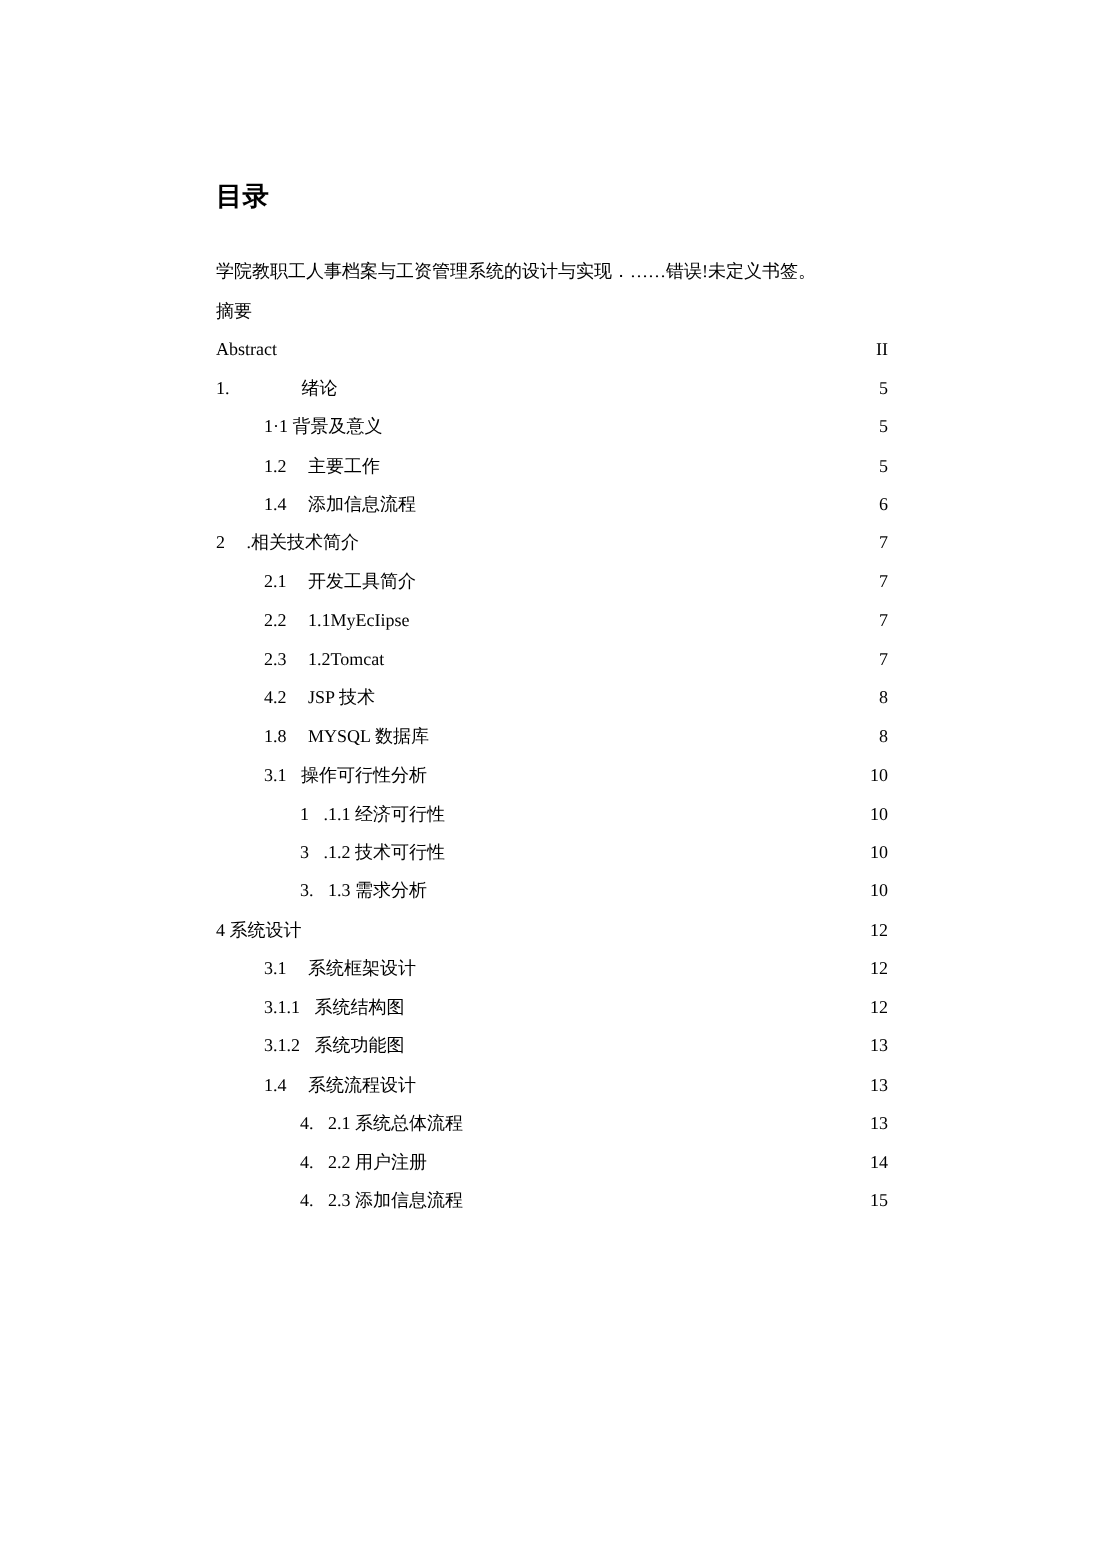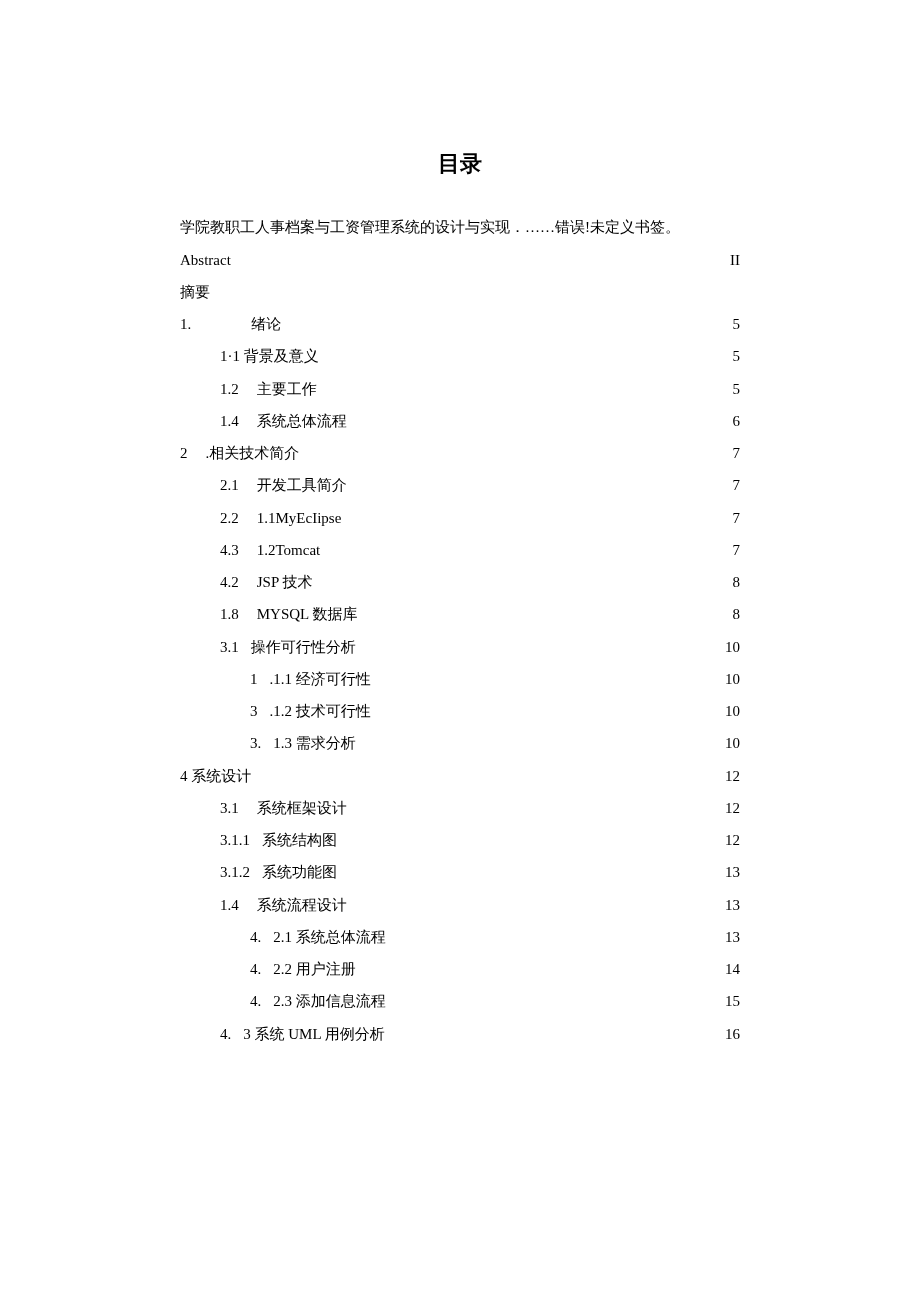--- a/index.html
+++ b/index.html
@@ -11,21 +11,20 @@
   }
   .page {
     width: 920px;
     height: 1301px;
     box-sizing: border-box;
     padding: 140px 180px 120px 180px;
     font-size: 15px;
     line-height: 2.15;
   }
   .title {
-    text-align: center;
     font-size: 22px;
     font-weight: bold;
     margin-bottom: 24px;
     font-family: "SimHei", "黑体", sans-serif;
   }
   .toc-line {
     display: flex;
     align-items: baseline;
     white-space: nowrap;
   }
@@ -65,66 +64,66 @@
 </head>
 <body>
 
 <div class="page">
   <div class="title">目录</div>
   <div id="toc-container">
       <div class="toc-line indent-0">
         <span class="toc-label"><span>学院教职工人事档案与工资管理系统的设计与实现．……错误!未定义书签。</span></span>
       </div>
       <div class="toc-line indent-0">
+        <span class="toc-label"><span>摘要</span></span>
+        <span class="toc-leader dotted-wide"></span>
+        <span class="toc-page"></span>
+      </div>
+      <div class="toc-line indent-0">
         <span class="toc-label"><span>Abstract</span></span>
         <span class="toc-leader dotted-tight"></span>
         <span class="toc-page">II</span>
-      </div>
-      <div class="toc-line indent-0">
-        <span class="toc-label"><span>摘要</span></span>
-        <span class="toc-leader dotted-wide"></span>
-        <span class="toc-page"></span>
       </div>
       <div class="toc-line indent-0">
         <span class="toc-label"><span>1.</span><span style="display:inline-block;width:60px"></span><span>绪论</span></span>
         <span class="toc-leader dotted-wide"></span>
         <span class="toc-page">5</span>
       </div>
       <div class="toc-line indent-1">
         <span class="toc-label"><span>1·1 背景及意义</span></span>
         <span class="toc-leader dotted-wide"></span>
         <span class="toc-page">5</span>
       </div>
       <div class="toc-line indent-1">
         <span class="toc-label"><span>1.2</span><span style="display:inline-block;width:18px"></span><span>主要工作</span></span>
         <span class="toc-leader dotted-wide"></span>
         <span class="toc-page">5</span>
       </div>
       <div class="toc-line indent-1">
-        <span class="toc-label"><span>1.4</span><span style="display:inline-block;width:18px"></span><span>系统总体流程</span></span>
+        <span class="toc-label"><span>1.4</span><span style="display:inline-block;width:18px"></span><span>添加信息流程</span></span>
         <span class="toc-leader dotted-wide"></span>
         <span class="toc-page">6</span>
       </div>
       <div class="toc-line indent-0">
         <span class="toc-label"><span>2</span><span style="display:inline-block;width:18px"></span><span>.相关技术简介</span></span>
         <span class="toc-leader dotted-wide"></span>
         <span class="toc-page">7</span>
       </div>
       <div class="toc-line indent-1">
         <span class="toc-label"><span>2.1</span><span style="display:inline-block;width:18px"></span><span>开发工具简介</span></span>
         <span class="toc-leader dotted-wide"></span>
         <span class="toc-page">7</span>
       </div>
       <div class="toc-line indent-1">
         <span class="toc-label"><span>2.2</span><span style="display:inline-block;width:18px"></span><span>1.1MyEcIipse</span></span>
         <span class="toc-leader dotted-tight"></span>
         <span class="toc-page">7</span>
       </div>
       <div class="toc-line indent-1">
-        <span class="toc-label"><span>4.3</span><span style="display:inline-block;width:18px"></span><span>1.2Tomcat</span></span>
+        <span class="toc-label"><span>2.3</span><span style="display:inline-block;width:18px"></span><span>1.2Tomcat</span></span>
         <span class="toc-leader dotted-tight"></span>
         <span class="toc-page">7</span>
       </div>
       <div class="toc-line indent-1">
         <span class="toc-label"><span>4.2</span><span style="display:inline-block;width:18px"></span><span>JSP 技术</span></span>
         <span class="toc-leader dotted-wide"></span>
         <span class="toc-page">8</span>
       </div>
       <div class="toc-line indent-1">
         <span class="toc-label"><span>1.8</span><span style="display:inline-block;width:18px"></span><span>MYSQL 数据库</span></span>
@@ -184,19 +183,14 @@
       <div class="toc-line indent-2">
         <span class="toc-label"><span>4.</span><span style="display:inline-block;width:12px"></span><span>2.2 用户注册</span></span>
         <span class="toc-leader dotted-wide"></span>
         <span class="toc-page">14</span>
       </div>
       <div class="toc-line indent-2">
         <span class="toc-label"><span>4.</span><span style="display:inline-block;width:12px"></span><span>2.3 添加信息流程</span></span>
         <span class="toc-leader dotted-wide"></span>
         <span class="toc-page">15</span>
       </div>
-      <div class="toc-line indent-1">
-        <span class="toc-label"><span>4.</span><span style="display:inline-block;width:12px"></span><span>3 系统 UML 用例分析</span></span>
-        <span class="toc-leader dotted-wide"></span>
-        <span class="toc-page">16</span>
-      </div>
     </div>
 </div>
 
 </body></html>

